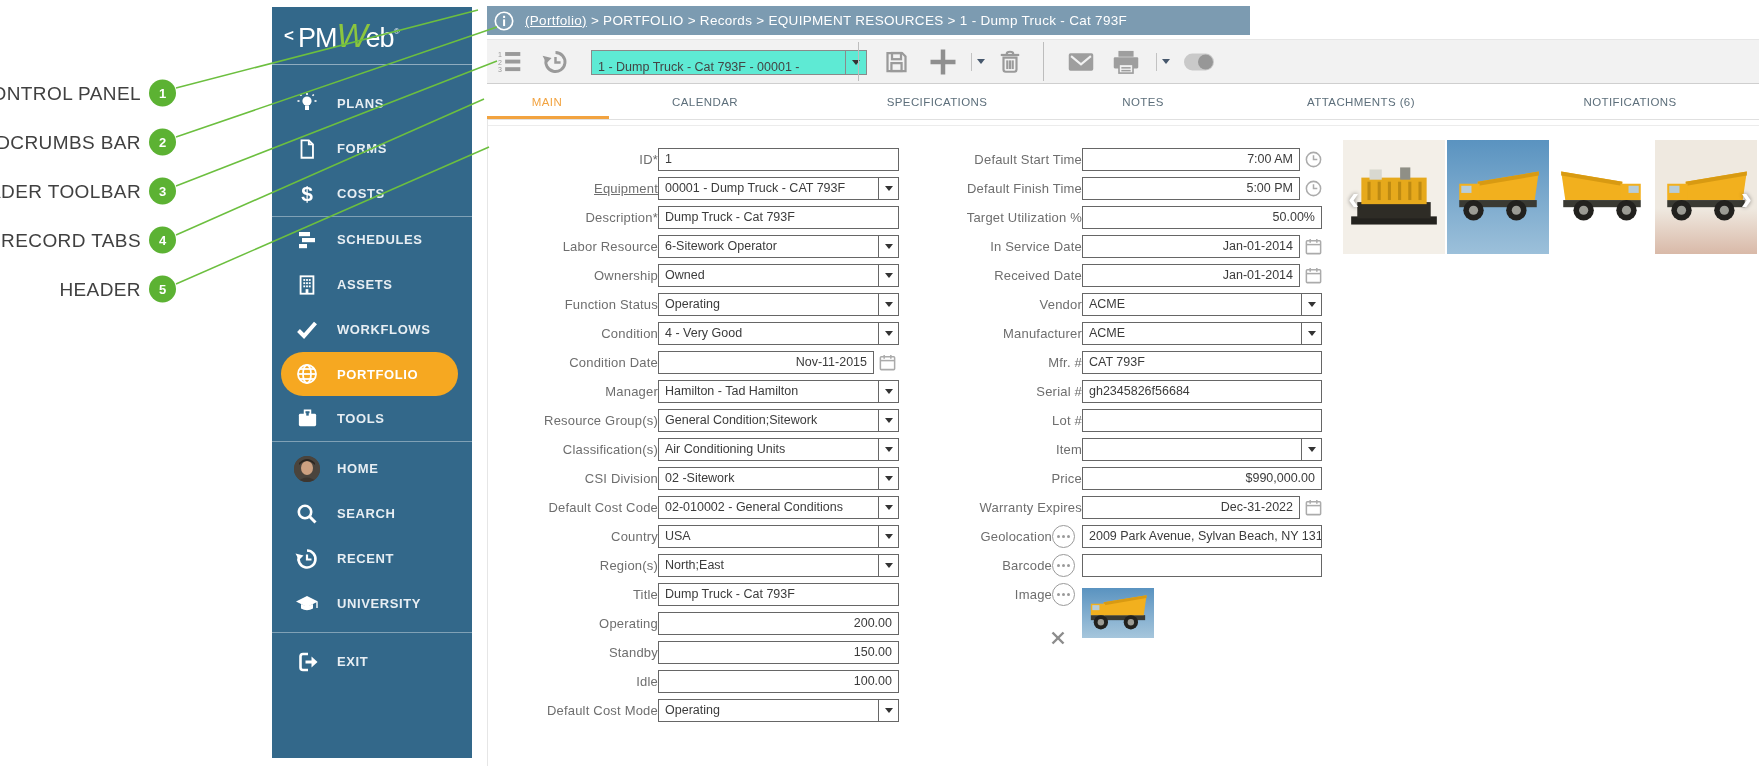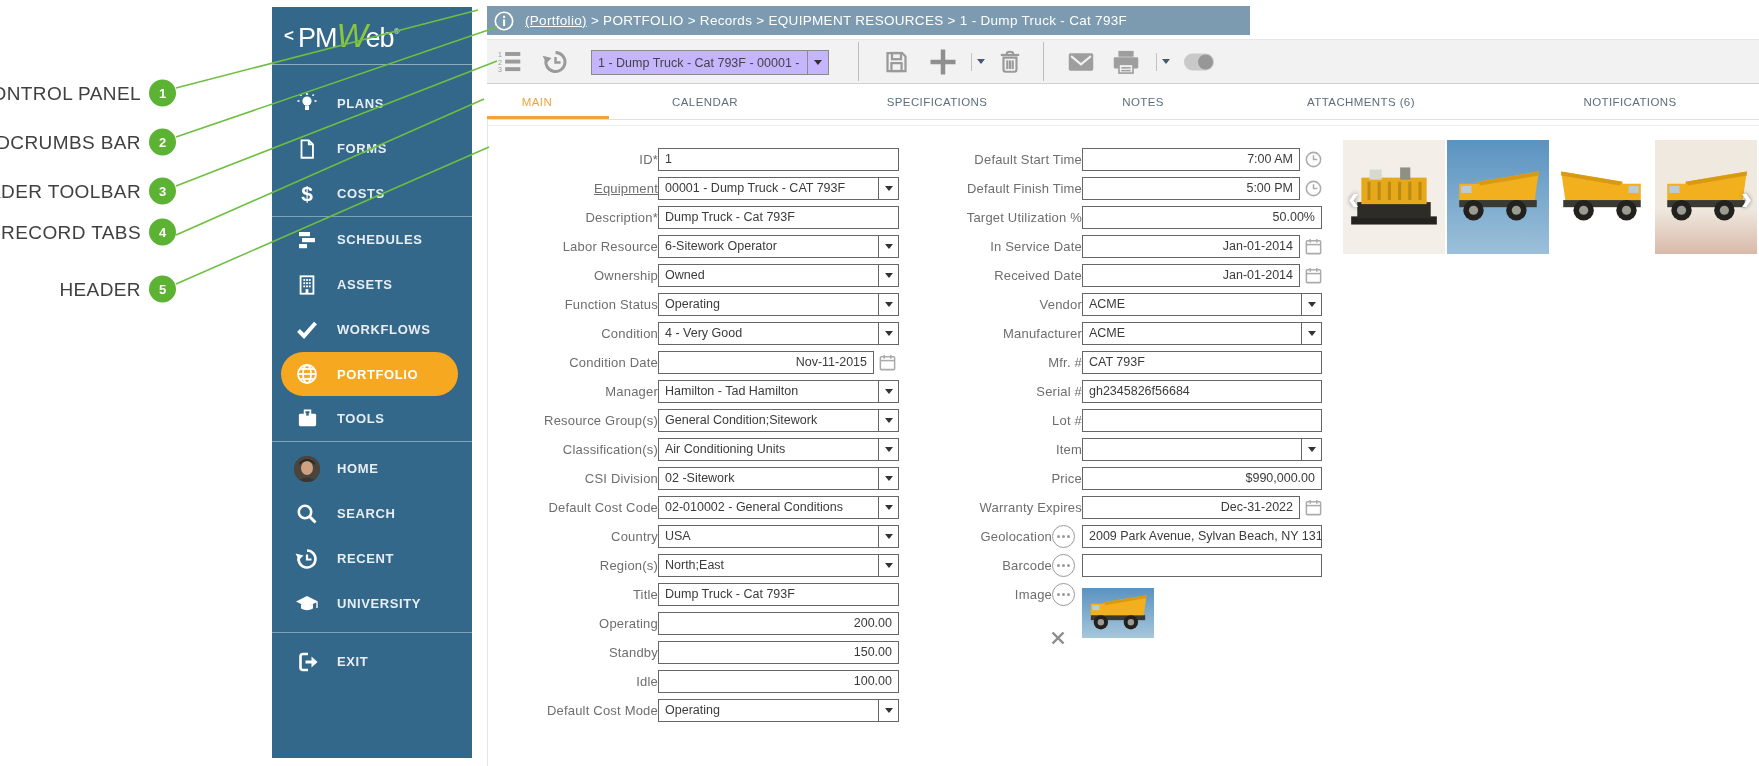--- a/index.html
+++ b/index.html
@@ -29,22 +29,22 @@
   .avatar{width:26px;height:26px;border-radius:50%;overflow:hidden;background:#4c443c;}
   
   .crumbbar{position:absolute;left:487px;top:6px;width:763px;height:29px;background:#7c9bb1;color:#fff;
             display:flex;align-items:center;gap:10px;padding-left:6px;box-sizing:border-box;font-size:13.5px;letter-spacing:.3px;z-index:5;}
   .crumb-link{text-decoration:underline;cursor:pointer;}
   
   .toolbar{position:absolute;left:487px;top:39px;width:1272px;height:45px;background:#f2f2f2;
            border-bottom:1px solid #cfcfcf;border-top:1px solid #e6e6e6;box-sizing:border-box;z-index:5;}
   .tb{position:absolute;top:50%;transform:translateY(-50%);display:flex;align-items:center;cursor:pointer;}
   .tb-div{position:absolute;top:2px;bottom:2px;width:1px;background:#bdbdbd;}
-  .rec-select{position:absolute;left:104px;top:10px;width:238px;height:25px;background:#c4b5fd;border:1px solid #8a8a8a;
-              display:flex;align-items:center;box-sizing:border-box;cursor:pointer;}
+  .rec-select{position:absolute;left:104px;top:10px;width:276px;height:25px;background:#5eead4;border:1px solid #8a8a8a;
+              display:flex;align-items:flex-end;box-sizing:border-box;cursor:pointer;}
   .rec-select .sel-text{flex:1;font-size:12.5px;color:#444;padding:0 6px;white-space:nowrap;overflow:hidden;}
   .rec-select .sel-btn{width:20px;align-self:stretch;border-left:1px solid #8a8a8a;display:flex;align-items:center;justify-content:center;}
   .caret{width:0;height:0;border-left:4px solid transparent;border-right:4px solid transparent;border-top:5px solid #47586d;}
   .mini-sep{width:1px;height:18px;background:#c2c2c2;margin:0 5px;}
   .toggle{width:30px;height:17px;border-radius:9px;background:#c9c9c9;position:relative;}
   .toggle .knob{position:absolute;right:1px;top:1px;width:15px;height:15px;border-radius:50%;background:#979797;}
   
   .tabsbar{position:absolute;left:487px;top:84px;width:1272px;height:36px;background:#fff;border-bottom:1px solid #e0e0e0;box-sizing:border-box;z-index:5;}
   .tab{position:absolute;top:0;height:100%;display:flex;align-items:center;transform:translateX(-50%);
        font-size:11.5px;letter-spacing:.4px;color:#5d6f7b;cursor:pointer;white-space:nowrap;}
@@ -124,21 +124,21 @@
   <span class="ann-num">1</span>
 </div>
 <div class="ann" style="top:142px">
   <span class="ann-label">BREADCRUMBS BAR</span>
   <span class="ann-num">2</span>
 </div>
 <div class="ann" style="top:191px">
   <span class="ann-label">HEADER TOOLBAR</span>
   <span class="ann-num">3</span>
 </div>
-<div class="ann" style="top:232px">
+<div class="ann" style="top:240px">
   <span class="ann-label">RECORD TABS</span>
   <span class="ann-num">4</span>
 </div>
 <div class="ann" style="top:289px">
   <span class="ann-label">HEADER</span>
   <span class="ann-num">5</span>
 </div>
 <svg class="ann-lines" width="1759" height="766">
   <line x1="176" y1="88" x2="478" y2="10" stroke="#6cbf3f" stroke-width="1.5"></line>
   <line x1="176" y1="137" x2="497" y2="27" stroke="#6cbf3f" stroke-width="1.5"></line>
@@ -399,21 +399,21 @@
       <span class="caret"></span>
     </span>
   <span class="tb" style="left:697px">
       <span class="toggle">
         <span class="knob"></span>
       </span>
     </span>
 </div>
 
 <div class="tabsbar">
-  <span class="tab active" style="left:50px">MAIN</span>
+  <span class="tab active" style="left:60px">MAIN</span>
   <span class="tab" style="left:218px">CALENDAR</span>
   <span class="tab" style="left:450px">SPECIFICATIONS</span>
   <span class="tab" style="left:656px">NOTES</span>
   <span class="tab" style="left:874px">ATTACHMENTS (6)</span>
   <span class="tab" style="left:1143px">NOTIFICATIONS</span>
   <span class="tab-underline"></span>
 </div>
 <div class="form-rule"></div>
 <div class="form-edge"></div>
 

